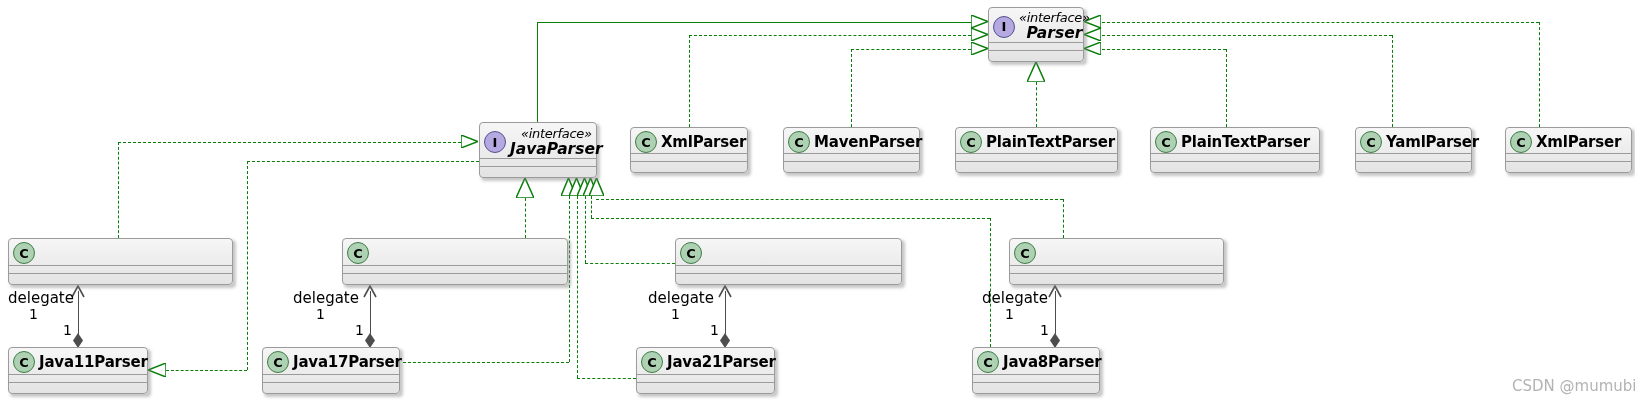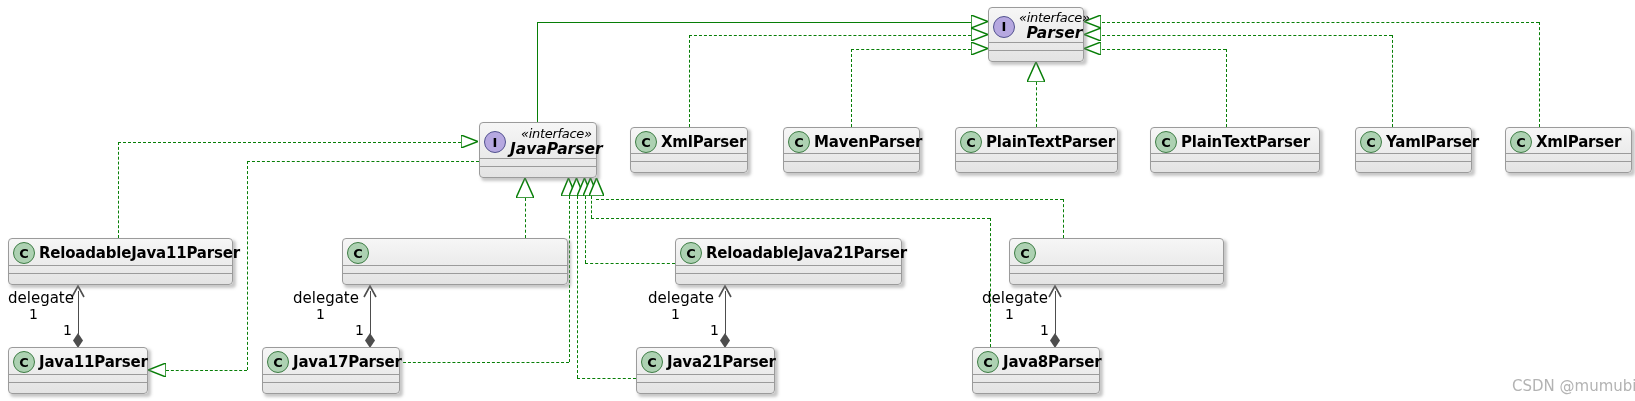--- a/index.html
+++ b/index.html
@@ -246,38 +246,36 @@
         <div class="circ c">C</div>
     <span class="cname">XmlParser</span>
       </div>
     <div class="sep s1"></div>
       <div class="sep s2"></div>
   </div>
 
   <div class="box cls" style="left:8px;top:238px;width:225px;height:47px;">
     <div class="title">
         <div class="circ c">C</div>
-    <span class="cname">ReloadableJava11Parser</span>
       </div>
     <div class="sep s1"></div>
       <div class="sep s2"></div>
   </div>
 
   <div class="box cls" style="left:342px;top:238px;width:226px;height:47px;">
     <div class="title">
         <div class="circ c">C</div>
       </div>
     <div class="sep s1"></div>
       <div class="sep s2"></div>
   </div>
 
   <div class="box cls" style="left:675px;top:238px;width:227px;height:47px;">
     <div class="title">
         <div class="circ c">C</div>
-    <span class="cname">ReloadableJava21Parser</span>
       </div>
     <div class="sep s1"></div>
       <div class="sep s2"></div>
   </div>
 
   <div class="box cls" style="left:1009px;top:238px;width:215px;height:47px;">
     <div class="title">
         <div class="circ c">C</div>
       </div>
     <div class="sep s1"></div>

